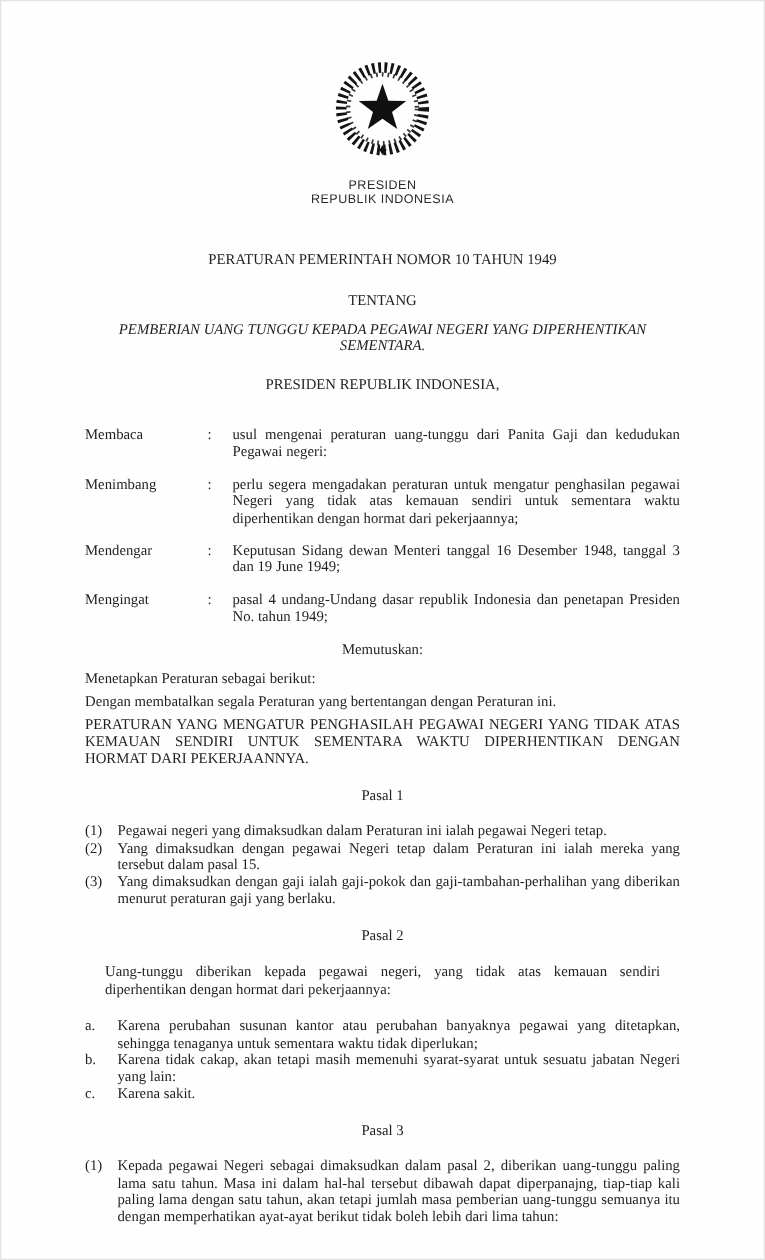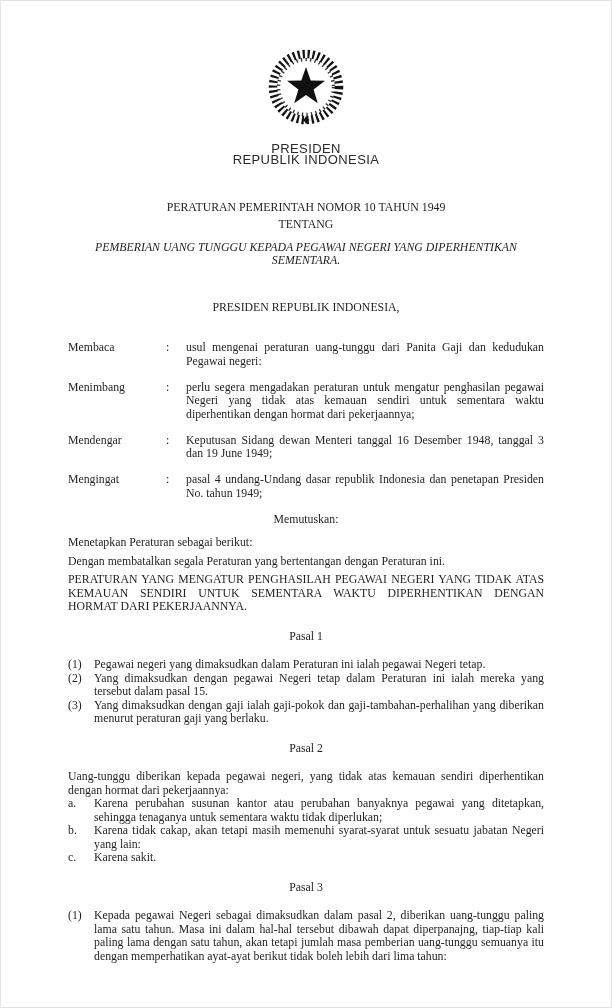--- a/index.html
+++ b/index.html
@@ -13,43 +13,43 @@
     font-size:11.8px;
     line-height:13.5px;
     color:#1f1f1f;
     padding:46px 67px 0 67px;
     overflow:hidden;
   }
   .seal-block{text-align:center;}
   .seal-block svg{display:inline-block;}
   .org{
     font-family:"Liberation Sans", sans-serif;
-    font-size:13px;line-height:11px;
+    font-size:10px;line-height:11px;
     letter-spacing:0.4px;color:#2a2a2a;
     margin-top:6px;
   }
   .title-block{margin-top:36px;}
   .title-line1{text-align:center;}
-  .title-line2{text-align:center;margin-top:4px;}
+  .title-line2{text-align:center;margin-top:20px;}
   .title-line3{text-align:center;margin-top:9px;max-width:470px;margin-left:auto;margin-right:auto;font-style:italic;}
-  .salutation{text-align:center;margin-top:33px;}
+  .salutation{text-align:center;margin-top:17px;}
   .preamble{margin-top:27px;}
   .preamble-row{display:flex;margin-bottom:12.5px;}
   .preamble-label{width:98px;flex:0 0 98px;}
   .preamble-sep{width:20px;flex:0 0 20px;}
   .preamble-text{flex:1;text-align:justify;}
   .heading{text-align:center;margin:10px 0 10px 0;}
   p.doc{margin:0 0 5px 0;text-align:justify;}
   .upper-para{margin:0;text-align:justify;}
   .article-heading{text-align:center;margin:16px 0 15px 0;}
   .list{margin:0;}
   .list-item{display:flex;margin:0;}
   .list-marker{width:26px;flex:0 0 26px;}
   .list-text{flex:1;text-align:justify;}
-  .intro-para{margin:0;text-align:justify;}
+  .intro-para{margin:16px;text-align:justify;}
 </style>
 </head>
 <body>
 
 <div class="page">
 
   <header class="seal-block">
     <svg width="96" height="86" viewBox="0 0 96 86" aria-hidden="true">
       <g fill="none" stroke="#141414">
         <circle cx="48" cy="40" r="33" stroke-width="8.5" stroke-dasharray="2.2 2.7"></circle>

